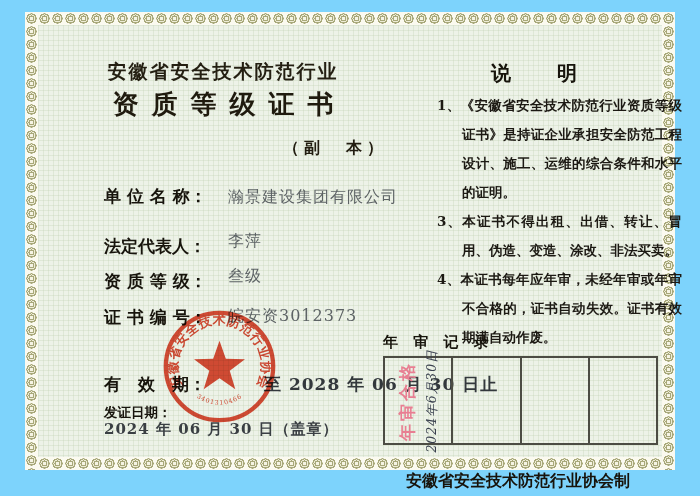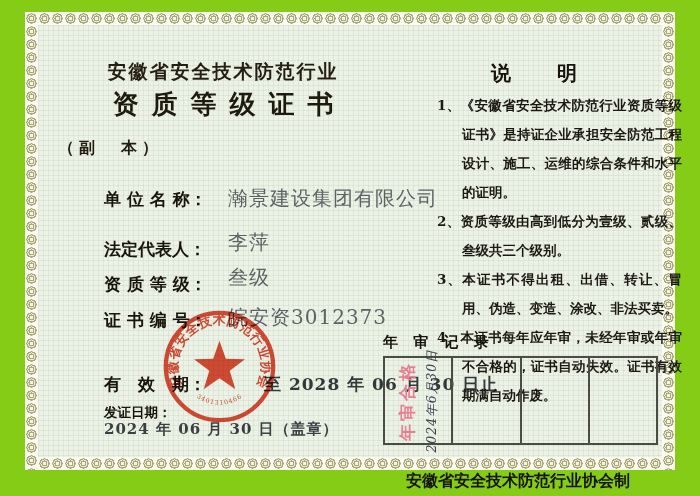--- a/index.html
+++ b/index.html
@@ -1,18 +1,18 @@
 <!DOCTYPE html>
 <html><head>
 <meta charset="utf-8">
 <style>
   * { margin:0; padding:0; box-sizing:border-box; }
   body { background:#888; font-family:"DejaVu Serif","Liberation Serif",serif; }
   .page {
-    position:relative; width:700px; height:496px; background:#84cc16;
+    position:relative; width:700px; height:496px; background:#7dd3fc;
     overflow:hidden;
   }
   
   .frame-strip {
     position:absolute;
     background-color:#fbfaf0;
     background-image: radial-gradient(circle at 50% 50%,
       #f6f4e4 0 1.5px, #a8a87a 1.5px 3px, #eeecd6 3px 4px, #a8a87a 4px 5px, rgba(0,0,0,0) 5.2px);
     background-size:13px 13px;
   }
@@ -35,26 +35,26 @@
   .region-title {
     position:absolute; left:20px; top:34px; width:330px; text-align:center;
     font-size:19px; font-weight:bold; letter-spacing:2px; color:#241f12;
   }
   .cert-title {
     position:absolute; left:20px; top:62px; width:330px; text-align:center;
     font-size:26px; font-weight:bold; letter-spacing:13px; margin-right:-13px;
     color:#1f1a0e; text-indent:13px;
   }
   .copy-type {
-    position:absolute; left:20px; top:113px; width:330px; text-align:left;
+    position:absolute; left:20px; top:113px; width:330px; text-align:right;
     font-size:16px; font-weight:bold; letter-spacing:5px; color:#221d10;
   }
   .field-row { position:absolute; left:24px; display:flex; align-items:baseline; }
   .field-label { font-weight:bold; font-size:17px; color:#17140c; width:124px; flex:0 0 auto;margin-left:42px; }
-  .field-value { font-size:20px; color:#5d6365; letter-spacing:1px; transform:translateY(-6px); }
+  .field-value { font-size:16px; color:#5d6365; letter-spacing:1px; transform:translateY(-6px); }
   .row-1 { top:160px; } .row-1 .field-value { transform:none; }
   .row-2 { top:210px; }
   .row-3 { top:245px; }
   .row-4 { top:281px; } .row-4 .field-value { transform:translateY(-2px); }
   .row-5 { top:348px;gap:36px; }
   .row-5 .field-value { color:#33383c; font-weight:bold; font-size:17px; transform:none; }
   .row-6 { top:379px;flex-direction:column; }
   .row-6 .field-label { font-size:13.5px; width:90px; }
   .row-6 .field-value { color:#3a3f43; font-weight:bold; font-size:15px; transform:translateY(-2px); }
 
@@ -154,21 +154,20 @@
         <textPath href="#sealArcTop" startOffset="50%">安徽省安全技术防范行业协会</textPath>
       </text>
       <text font-size="6.5" fill="#dc3a22" letter-spacing="1" text-anchor="middle">
         <textPath href="#sealArcBottom" startOffset="50%">3401310466</textPath>
       </text>
     </svg>
 
     <div class="notes-title">说　　明</div>
     <div class="notes-list">
       <div class="note-item">1、《安徽省安全技术防范行业资质等级证书》是持证企业承担安全防范工程设计、施工、运维的综合条件和水平的证明。</div>
-      <div class="note-item">2、资质等级由高到低分为壹级、贰级、叁级共三个级别。</div>
       <div class="note-item">3、本证书不得出租、出借、转让、冒用、伪造、变造、涂改、非法买卖。</div>
       <div class="note-item">4、本证书每年应年审，未经年审或年审不合格的，证书自动失效。证书有效期满自动作废。</div>
     </div>
 
     <div class="review-title">年 审 记 录</div>
     <div class="review-table">
       <div class="review-cell">
         <span class="rot review-stamp">年审合格</span>
         <span class="rot review-date">2024年6月30日</span>
       </div>

